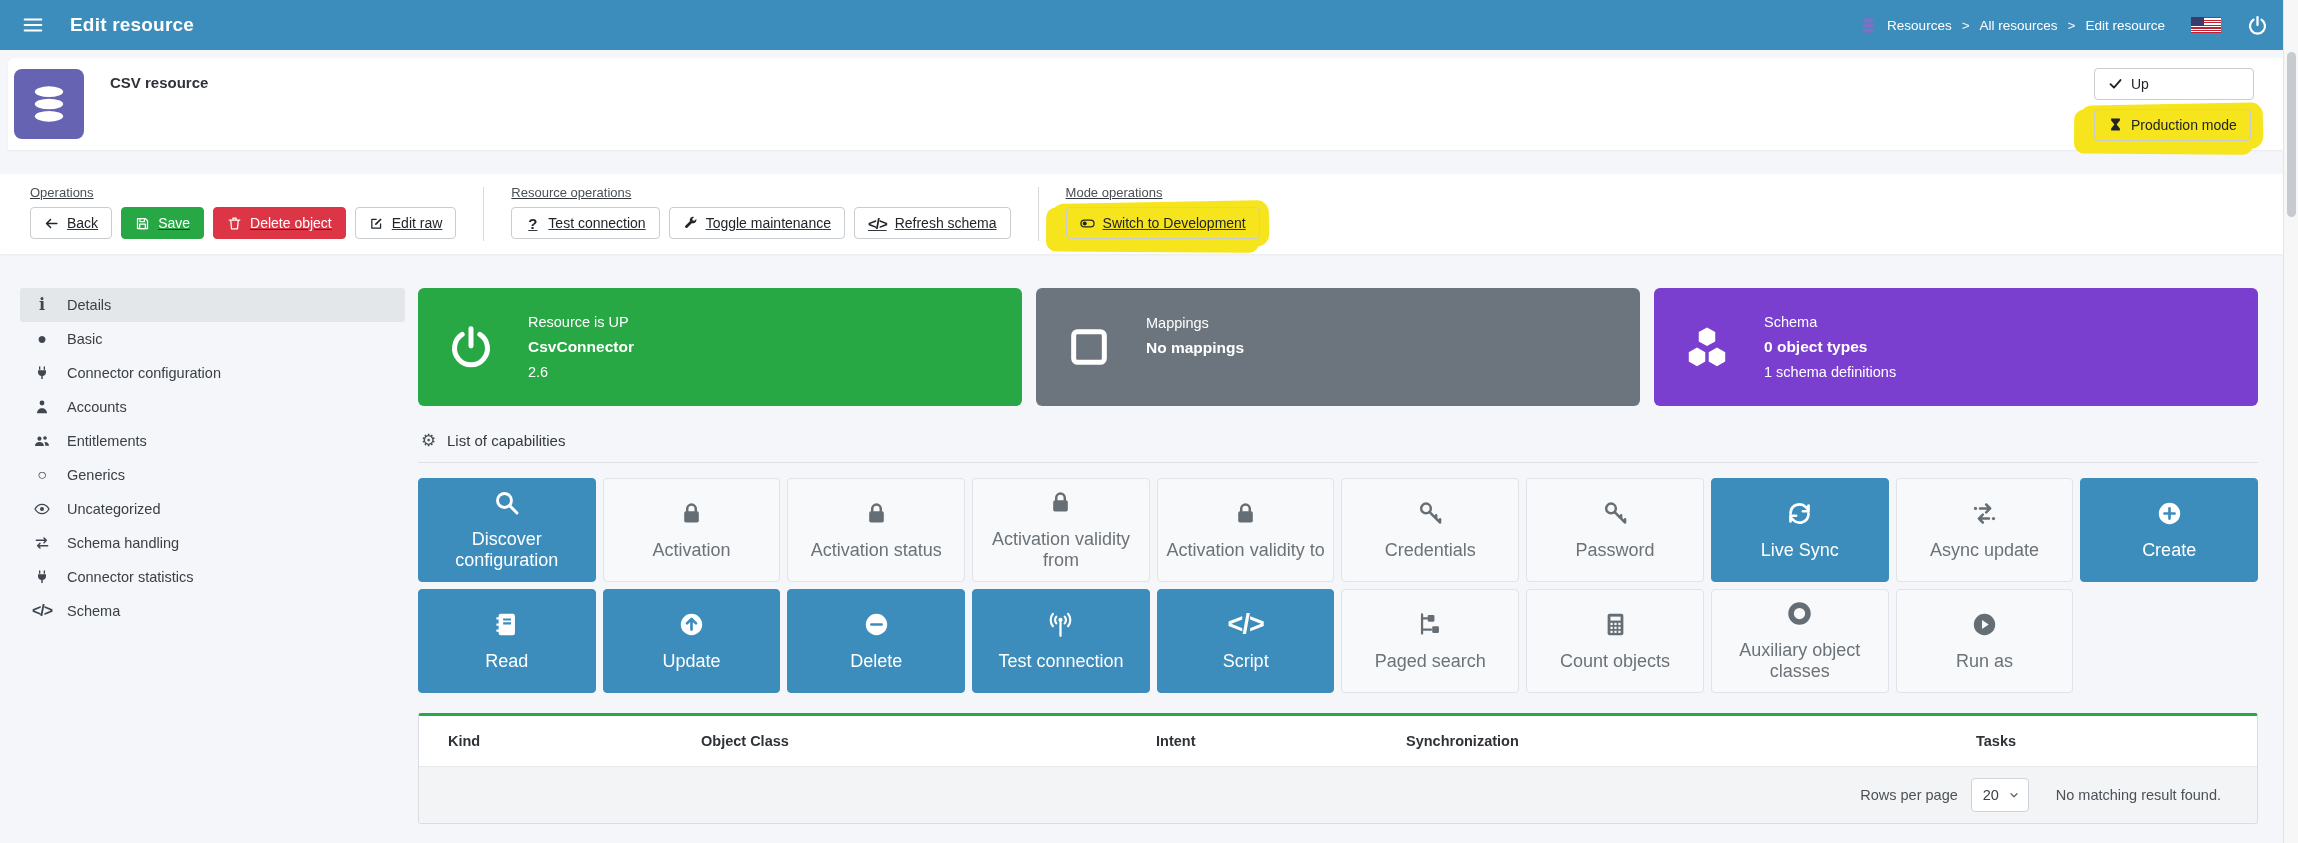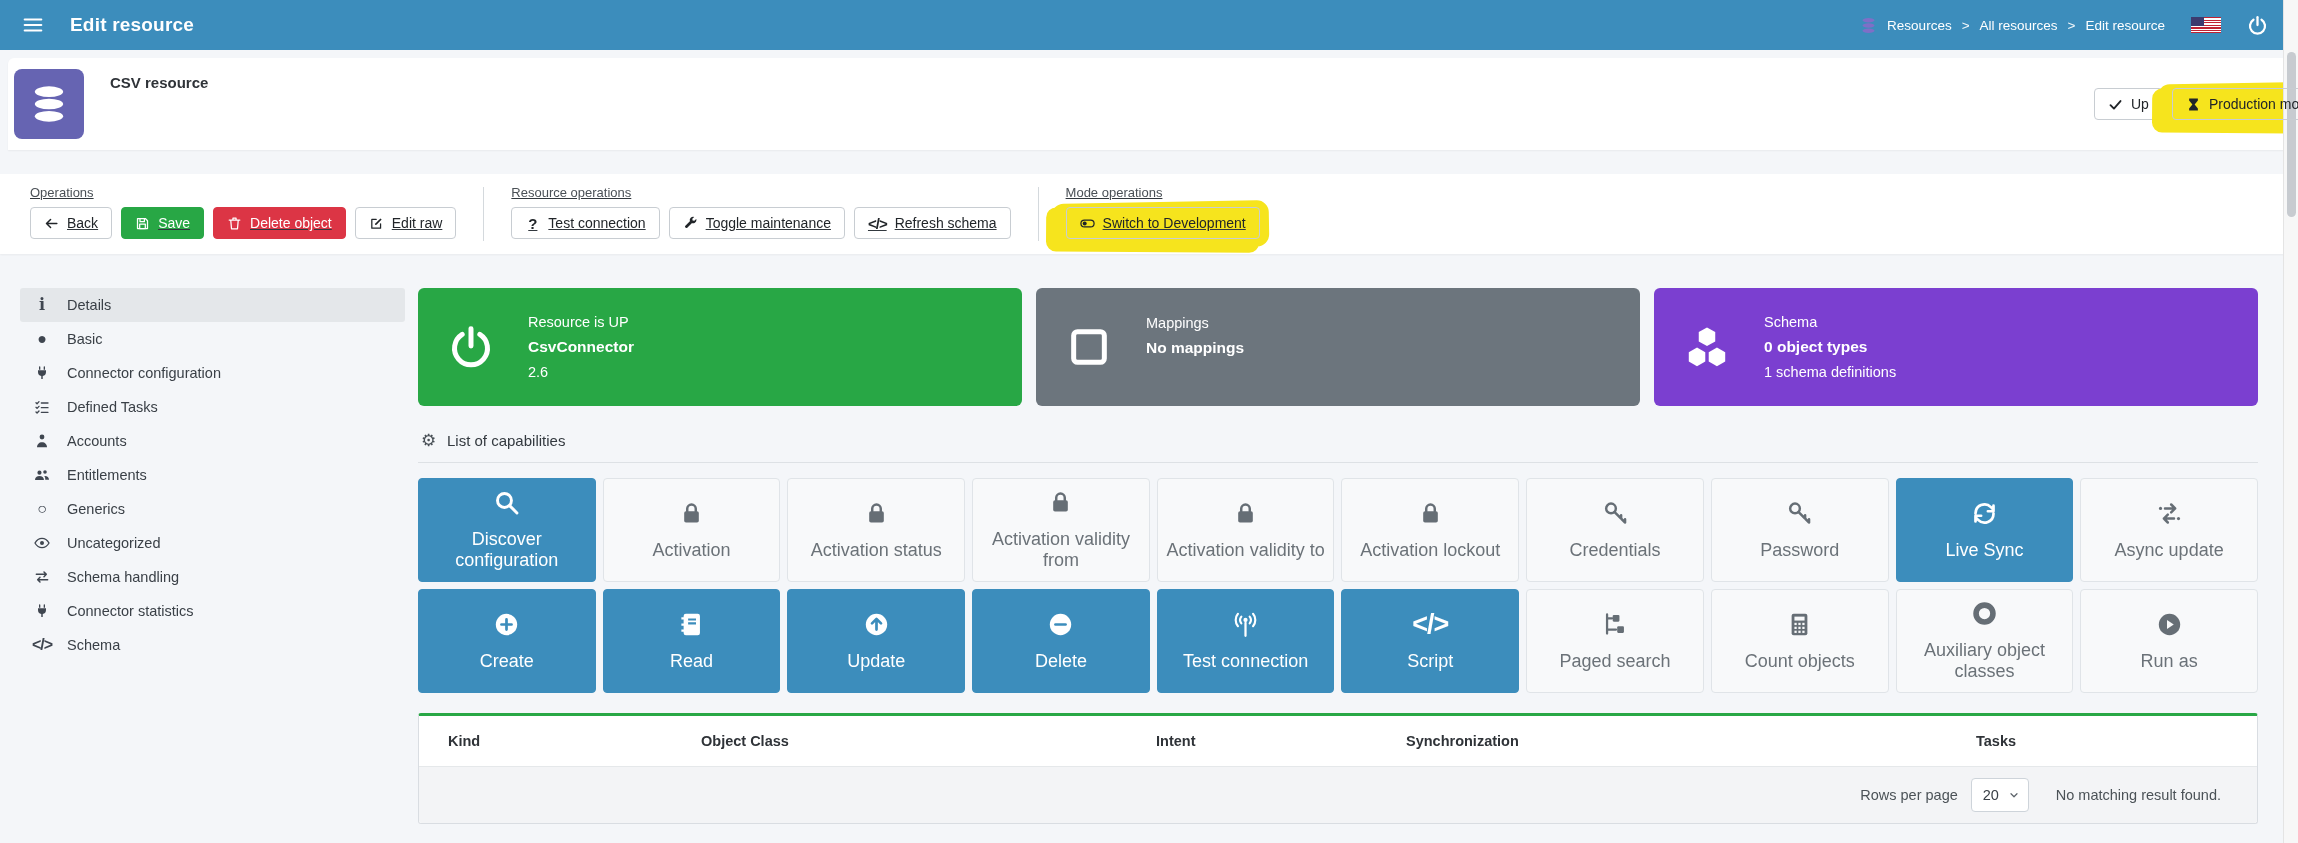--- a/index.html
+++ b/index.html
@@ -32,21 +32,21 @@
           background:repeating-linear-gradient(180deg,#bf2333 0,#bf2333 1.3px,#fff 1.3px,#fff 2.55px); }
   .flag::before { content:""; position:absolute; left:0; top:0; width:13px; height:8.5px; background:#3c3b6e; }
   .nav-power { color:#fff; font-size:21px; cursor:pointer; }
 
   
   .res-header { background:#fff; margin:8px 8px 0 8px; border-radius:6px 6px 0 0; height:92px;
                 display:flex; align-items:center; padding:0 36px 0 6px; box-shadow:0 1px 2px rgba(0,0,0,.05); }
   .res-icon-tile { width:70px; height:70px; border-radius:8px; background:#6664b2; color:#fff;
                    display:flex; align-items:center; justify-content:center; font-size:40px; }
   .res-title { font-size:15px; font-weight:700; color:#2f3338; margin-left:26px; align-self:flex-start; margin-top:16px; }
-  .res-buttons { margin-left:auto; display:flex; flex-direction:row; gap:9px; width:160px; }
+  .res-buttons { margin-left:auto; display:flex; flex-direction:column; gap:9px; width:160px; }
 
   .btn { display:inline-flex; align-items:center; gap:8px; height:32px; padding:0 13px;
          border:1px solid #c8cdd2; border-radius:4px; background:#fff; color:#212529;
          font-size:14px; font-family:inherit; cursor:pointer; white-space:nowrap; }
   .btn .ic { font-size:15px; }
   .btn-success { background:#28a745; border-color:#28a745; color:#fff; }
   .btn-danger  { background:#dc3545; border-color:#dc3545; color:#fff; }
 
   .hl-wrap { position:relative; display:inline-flex; }
   .hl-wrap .btn { position:relative; z-index:1; background:transparent; }
@@ -289,28 +289,20 @@
     </div>
     <div class="side-item">
       <span class="ic" data-icon="plug">
           <svg viewBox="0 0 24 24" fill="currentColor">
             <path d="M8.5 2a1 1 0 0 1 1 1v4h-2V3a1 1 0 0 1 1-1zM15.5 2a1 1 0 0 1 1 1v4h-2V3a1 1 0 0 1 1-1zM6 8h12v2.5a6 6 0 0 1-4.9 5.9V21h-2.2v-4.6A6 6 0 0 1 6 10.5z"></path>
           </svg>
         </span>
       <span>Connector configuration</span>
     </div>
     <div class="side-item">
-      <span class="ic" data-icon="tasks">
-          <svg viewBox="0 0 24 24">
-            <path d="M3 5.5l1.6 1.6 2.9-3.1M3 12.5l1.6 1.6 2.9-3.1M3 19.5l1.6 1.6 2.9-3.1M11 6h10M11 13h10M11 20h10" stroke="currentColor" fill="none" stroke-linecap="round" stroke-linejoin="round" stroke-width="2"></path>
-          </svg>
-        </span>
-      <span>Defined Tasks</span>
-    </div>
-    <div class="side-item">
       <span class="ic" data-icon="person">
           <svg viewBox="0 0 24 24" fill="currentColor">
             <circle cx="12" cy="6" r="3.6"></circle>
             <path d="M4.5 21.5c0-4.4 3.2-7.5 7.5-7.5s7.5 3.1 7.5 7.5z"></path>
           </svg>
         </span>
       <span>Accounts</span>
     </div>
     <div class="side-item">
       <span class="ic" data-icon="users">
@@ -446,29 +438,20 @@
         <span class="lbl">Activation validity from</span>
       </div>
       <div class="tile">
         <span class="ic" data-icon="lock">
             <svg viewBox="0 0 24 24">
               <path d="M8.2 10V7.8a3.8 3.8 0 0 1 7.6 0V10" stroke="currentColor" fill="none" stroke-linecap="round" stroke-linejoin="round" stroke-width="2.2"></path>
               <rect x="5.5" y="10" width="13" height="10" rx="1.6" fill="currentColor"></rect>
             </svg>
           </span>
         <span class="lbl">Activation validity to</span>
-      </div>
-      <div class="tile">
-        <span class="ic" data-icon="lock">
-            <svg viewBox="0 0 24 24">
-              <path d="M8.2 10V7.8a3.8 3.8 0 0 1 7.6 0V10" stroke="currentColor" fill="none" stroke-linecap="round" stroke-linejoin="round" stroke-width="2.2"></path>
-              <rect x="5.5" y="10" width="13" height="10" rx="1.6" fill="currentColor"></rect>
-            </svg>
-          </span>
-        <span class="lbl">Activation lockout</span>
       </div>
       <div class="tile">
         <span class="ic" data-icon="key">
             <svg viewBox="0 0 24 24">
               <circle cx="8" cy="7.5" r="4.3" stroke="currentColor" fill="none" stroke-linecap="round" stroke-linejoin="round" stroke-width="2.2"></circle>
               <path d="M11 10.5L20.5 20M20.5 20v-3M17 16.5v-3" stroke="currentColor" fill="none" stroke-linecap="round" stroke-linejoin="round" stroke-width="2.2"></path>
             </svg>
           </span>
         <span class="lbl">Credentials</span>
       </div>

